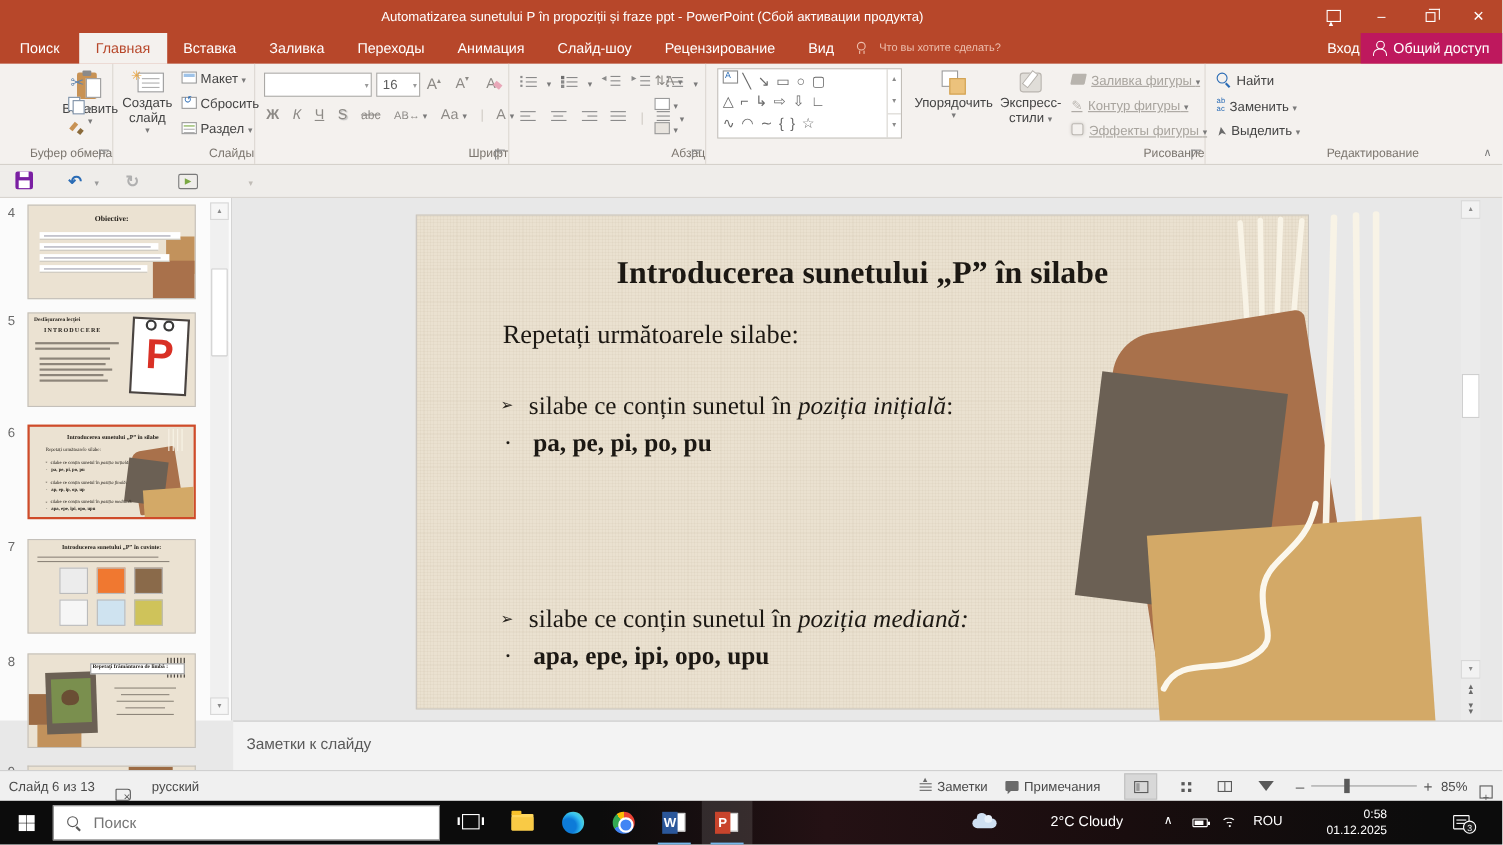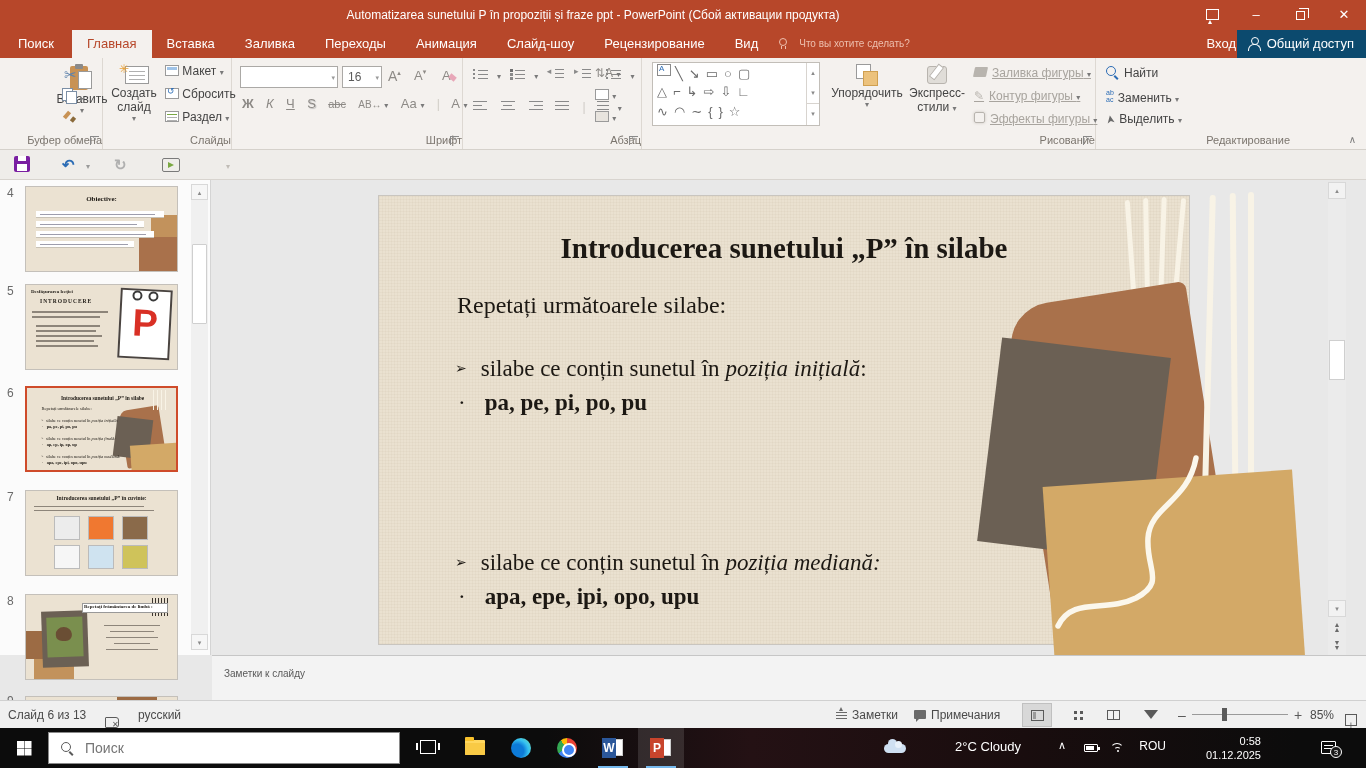--- a/index.html
+++ b/index.html
@@ -19,21 +19,21 @@
 
   
   .tabrow { position:absolute; left:0; top:30px; width:1366px; height:28px; background:#b7472a; }
   .tab { float:left; height:28px; line-height:28px; padding:0 15px; color:#fff; font-size:13px; cursor:default; }
   .tab.file { padding:0 18px; }
   .tab.active { background:#f4f1ee; color:#b7472a; }
   .tellme { float:left; height:28px; line-height:28px; color:#edbfae; font-size:10px; padding-left:26px; position:relative; }
   .bulb { position:absolute; left:6px; top:8px; width:8px; height:8px; border:1.3px solid #edbfae; border-radius:50%; }
   .bulb::after { content:""; position:absolute; left:1.2px; top:7px; width:3px; height:3px; border-left:1.3px solid #edbfae; border-right:1.3px solid #edbfae; }
   .signin { position:absolute; right:130px; top:0; height:28px; line-height:28px; color:#fff; font-size:13px; }
-  .share { position:absolute; right:0; top:0; height:28px; line-height:28px; padding:0 12px 0 30px; background:#0c4a6e; color:#fff; font-size:13px; }
+  .share { position:absolute; right:0; top:0; height:28px; line-height:28px; padding:0 12px 0 30px; background:#be185d; color:#fff; font-size:13px; }
   .person { position:absolute; left:10px; top:7px; width:14px; height:14px; }
   .person::before { content:""; position:absolute; left:4px; top:0; width:6px; height:6px; border-radius:50%; border:1.2px solid #fff; }
   .person::after { content:""; position:absolute; left:1px; top:7px; width:11px; height:6px; border:1.2px solid #fff; border-bottom:none; border-radius:6px 6px 0 0; }
 
   
   .ribbon { position:absolute; left:0; top:58px; width:1366px; height:92px; background:#f4f1ee; border-bottom:1px solid #d5d1cb; font-size:12px; color:#444; }
   .grp { position:absolute; top:0; height:91px; border-right:1px solid #ddd8d2; }
   .grplabel { position:absolute; bottom:3px; left:0; right:0; text-align:right; font-size:11px; color:#7b756e; }
   .launcher { position:absolute; right:3px; bottom:4px; width:9px; height:9px; border-left:1px solid #8a8a8a; border-top:1px solid #8a8a8a; }
   .launcher::after { content:"↘"; position:absolute; left:0; top:-3px; font-size:7px; color:#8a8a8a; }
@@ -138,21 +138,21 @@
   .deco-line { position:absolute; background:#f8f3e6; border-radius:3px; }
   .sienna { position:absolute; left:819px; top:113px; width:182px; height:345px; background:#a9714b; border-radius:42px 8px 10px 10px; transform:rotate(-9deg); }
   .taupe { position:absolute; left:777px; top:167px; width:170px; height:205px; background:#6b6054; transform:rotate(7deg); }
   .camel { position:absolute; left:837px; top:298px; width:250px; height:192px; background:#d3a967; transform:rotate(-4deg); }
   .canvas-scroll { position:absolute; right:0; top:2px; width:18px; height:473px; background:#ebebeb; }
   .canvas-scroll .arr { position:absolute; left:0; width:18px; height:17px; background:#f2f2f2; border:1px solid #d8d8d8; color:#8a8a8a; font-size:7px; text-align:center; line-height:16px; }
   .canvas-scroll .cthumb { position:absolute; left:1px; top:158px; width:16px; height:40px; background:#fff; border:1px solid #cfcfcf; }
   .dblchev { position:absolute; left:2px; width:14px; text-align:center; font-size:7px; line-height:5px; color:#6a6a6a; }
 
   .notesbar { position:absolute; left:212px; top:655px; width:1154px; height:45px; background:#f3f3f3; border-top:1px solid #c6c6c6; }
-  .notesbar .ph { position:absolute; left:12px; top:12px; font-size:10px; color:#595959; }
+  .notesbar .ph { position:absolute; left:12px; top:12px; font-size:14px; color:#595959; }
 
   
   .statusbar { position:absolute; left:0; top:700px; width:1366px; height:28px; background:#f0f0f0; border-top:1px solid #d0d0d0; font-size:12px; color:#4a4a4a; }
   .statusbar .item { position:absolute; top:0; height:28px; line-height:28px; }
   .spell-ic { display:inline-block; position:relative; width:14px; height:12px; }
   .spell-ic::before { content:""; position:absolute; left:0; top:2px; width:12px; height:9px; border:1px solid #5a5a5a; border-radius:1px 3px 3px 1px; }
   .spell-ic::after { content:"✕"; position:absolute; left:7px; top:-4px; font-size:8px; color:#5a5a5a; }
   .notes-ic { display:inline-block; width:11px; height:10px; margin-right:5px;
     background:linear-gradient(#6a6a6a,#6a6a6a) 0 3px/11px 1px no-repeat, linear-gradient(#6a6a6a,#6a6a6a) 0 6px/11px 1px no-repeat, linear-gradient(#6a6a6a,#6a6a6a) 0 9px/11px 1px no-repeat; position:relative; }
   .notes-ic::before { content:""; position:absolute; left:3px; top:-2px; border-left:2.5px solid transparent; border-right:2.5px solid transparent; border-bottom:4px solid #6a6a6a; }

